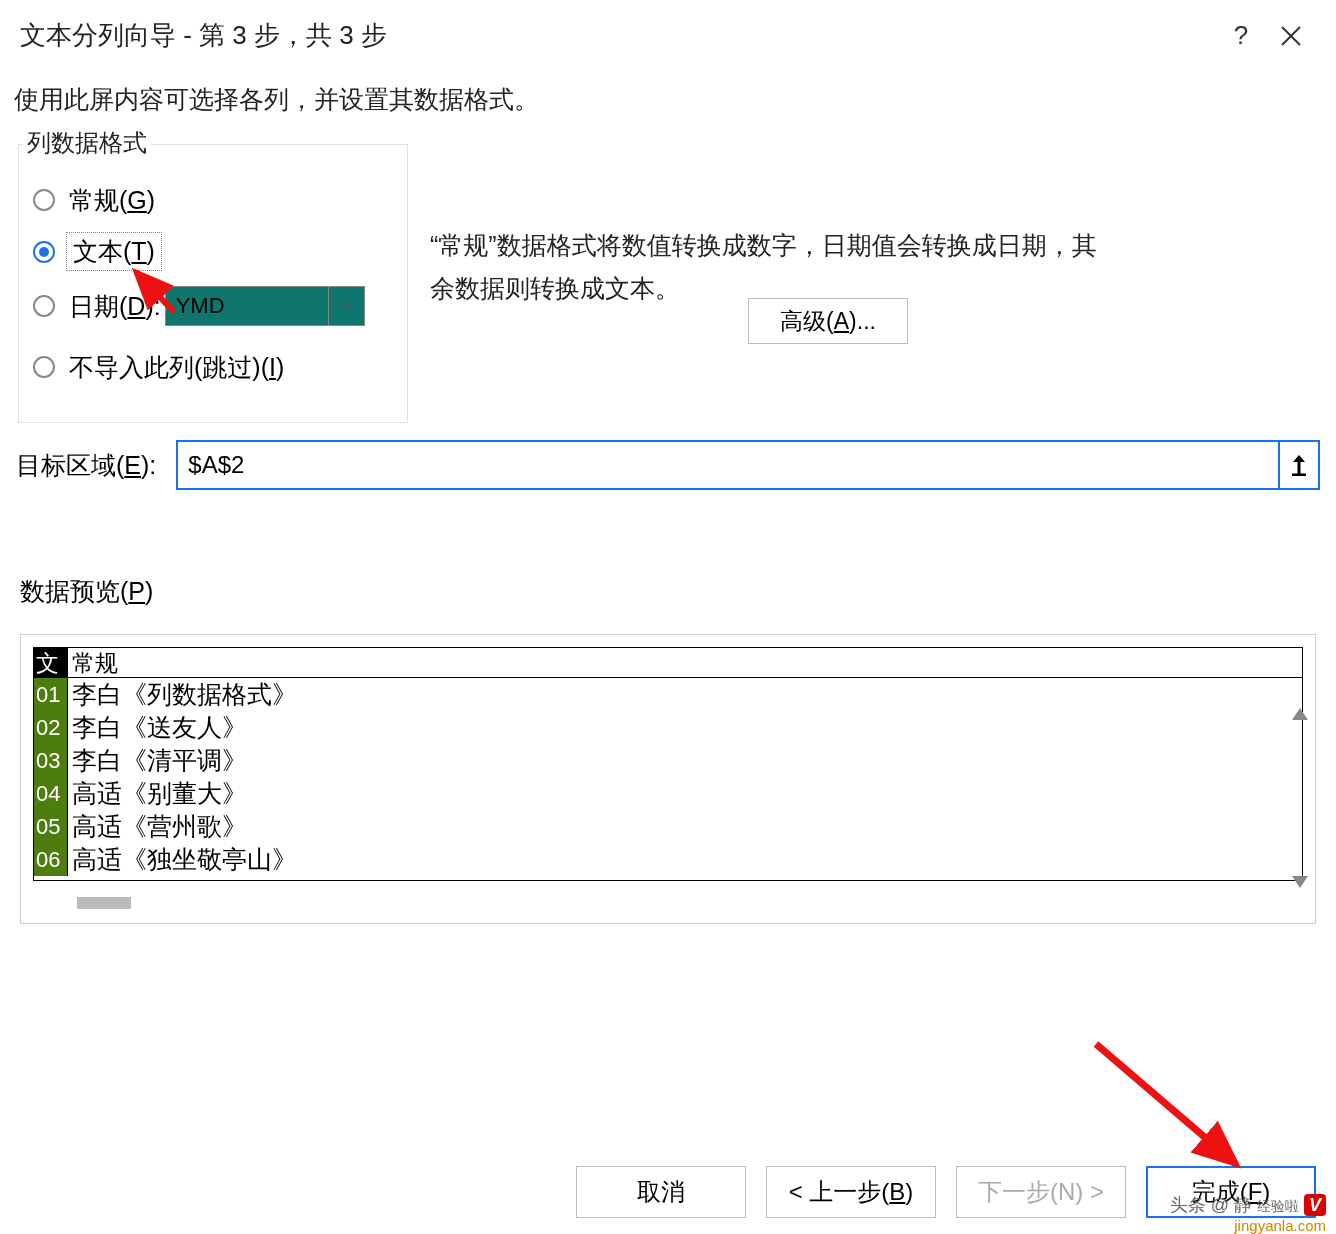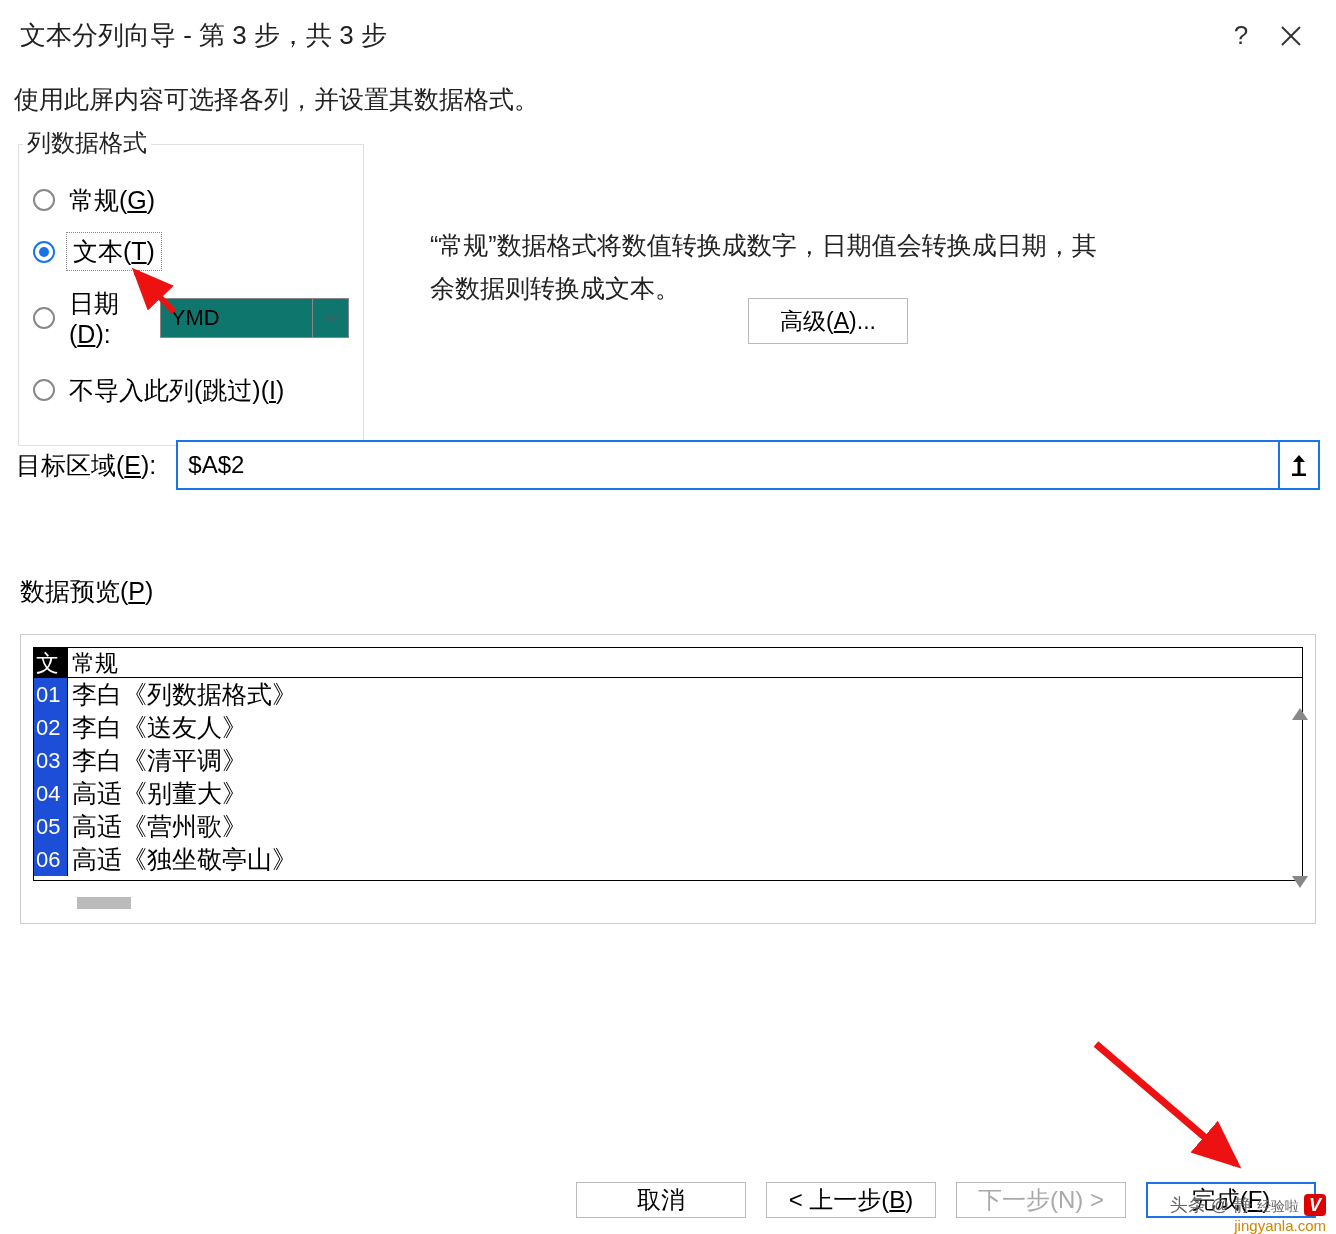--- a/index.html
+++ b/index.html
@@ -31,21 +31,21 @@
   }
   .title-close svg { display: block; margin: 0 auto; }
   .instruction {
     padding: 20px 14px 10px 14px;
     font-size: 25px;
     color: #222;
   }
   .format-group {
     margin: 18px 0 0 18px;
     border: 1px solid #e0e0e0;
-    width: 346px;
+    width: 390px;
     position: relative;
     padding: 30px 14px 22px 14px;
   }
   .format-group-legend {
     position: absolute;
     top: -18px;
     left: 4px;
     background: #fff;
     padding: 0 4px;
     font-size: 24px;
@@ -169,21 +169,21 @@
     line-height: 30px;
   }
   .col-a { width: 34px; background: #000; color: #fff; padding-left:2px; border-right:1px solid #000;}
   .col-b { flex:1; padding-left: 4px; }
   .data-row {
     display:flex;
     font-size: 25px;
     height: 33px;
     line-height: 33px;
   }
-  .data-row .col-a { background:#1d4ed8; color:#fff; font-size:22px;}
+  .data-row .col-a { background:#4d7c0f; color:#fff; font-size:22px;}
   .scroll-track {
     position:absolute;
     right: 28px;
     top: 650px;
     width: 20px;
     height: 258px;
   }
   .scroll-arrow {
     width:0;height:0;
     border-left:8px solid transparent;
@@ -200,21 +200,21 @@
     background: #bbb;
   }
   .buttons-row {
     position:absolute;
     bottom: 16px;
     right: 20px;
     display:flex;
     gap: 20px;
   }
   .btn {
-    height: 36px;
+    height: 52px;
     min-width: 170px;
     padding: 0 20px;
     border: 1px solid #bbb;
     background:#fff;
     font-size: 24px;
     display:flex;align-items:center;justify-content:center;
     cursor:pointer;
     text-align:right;
   }
   .btn.disabled { color:#aaa; cursor:default;}

